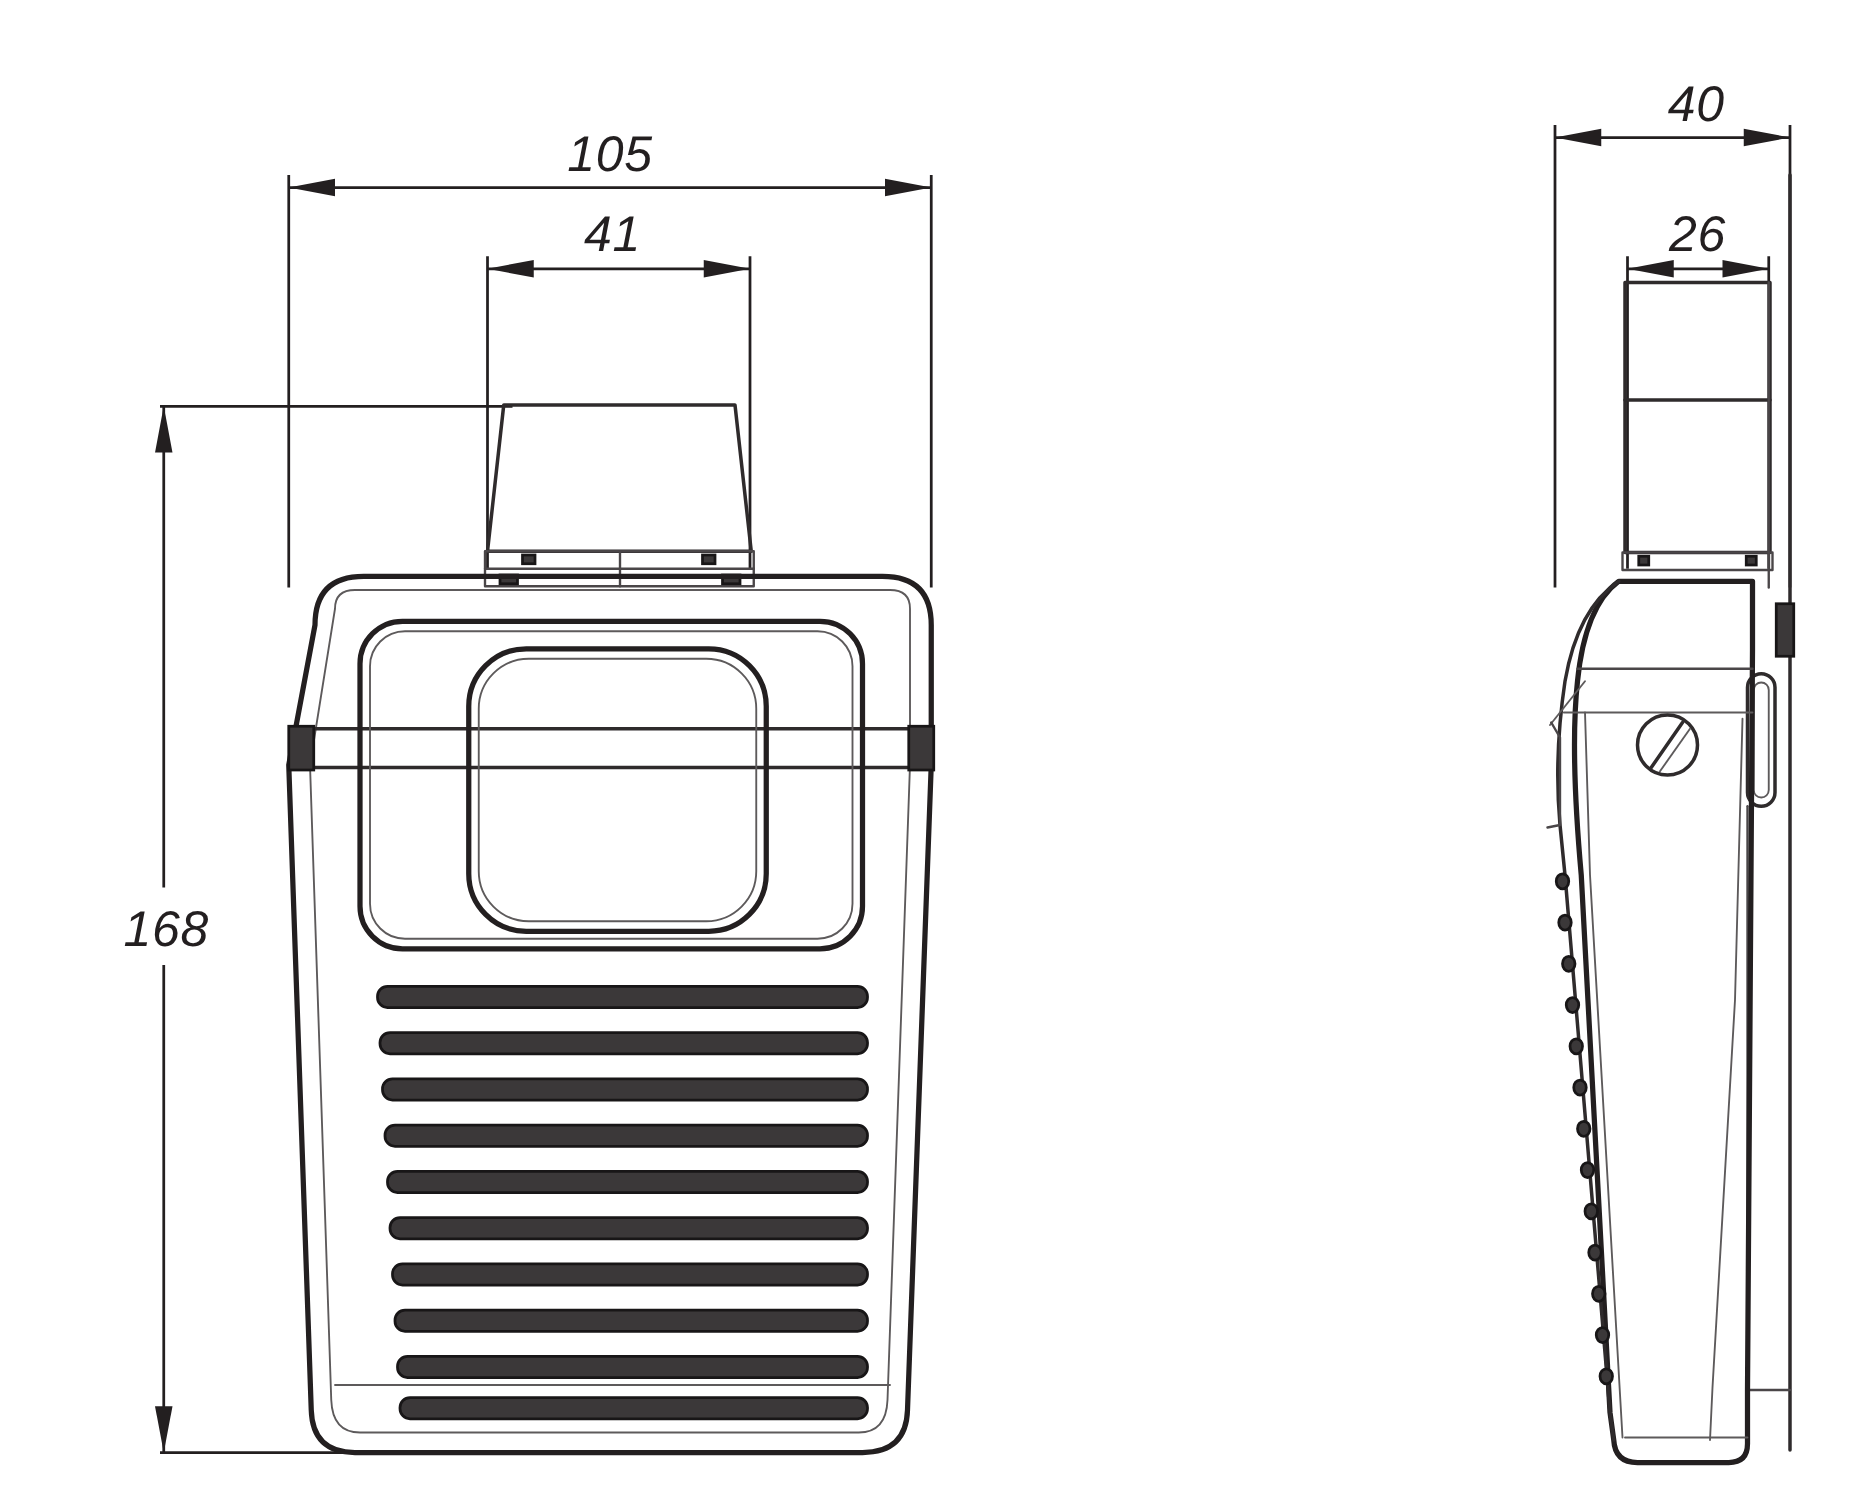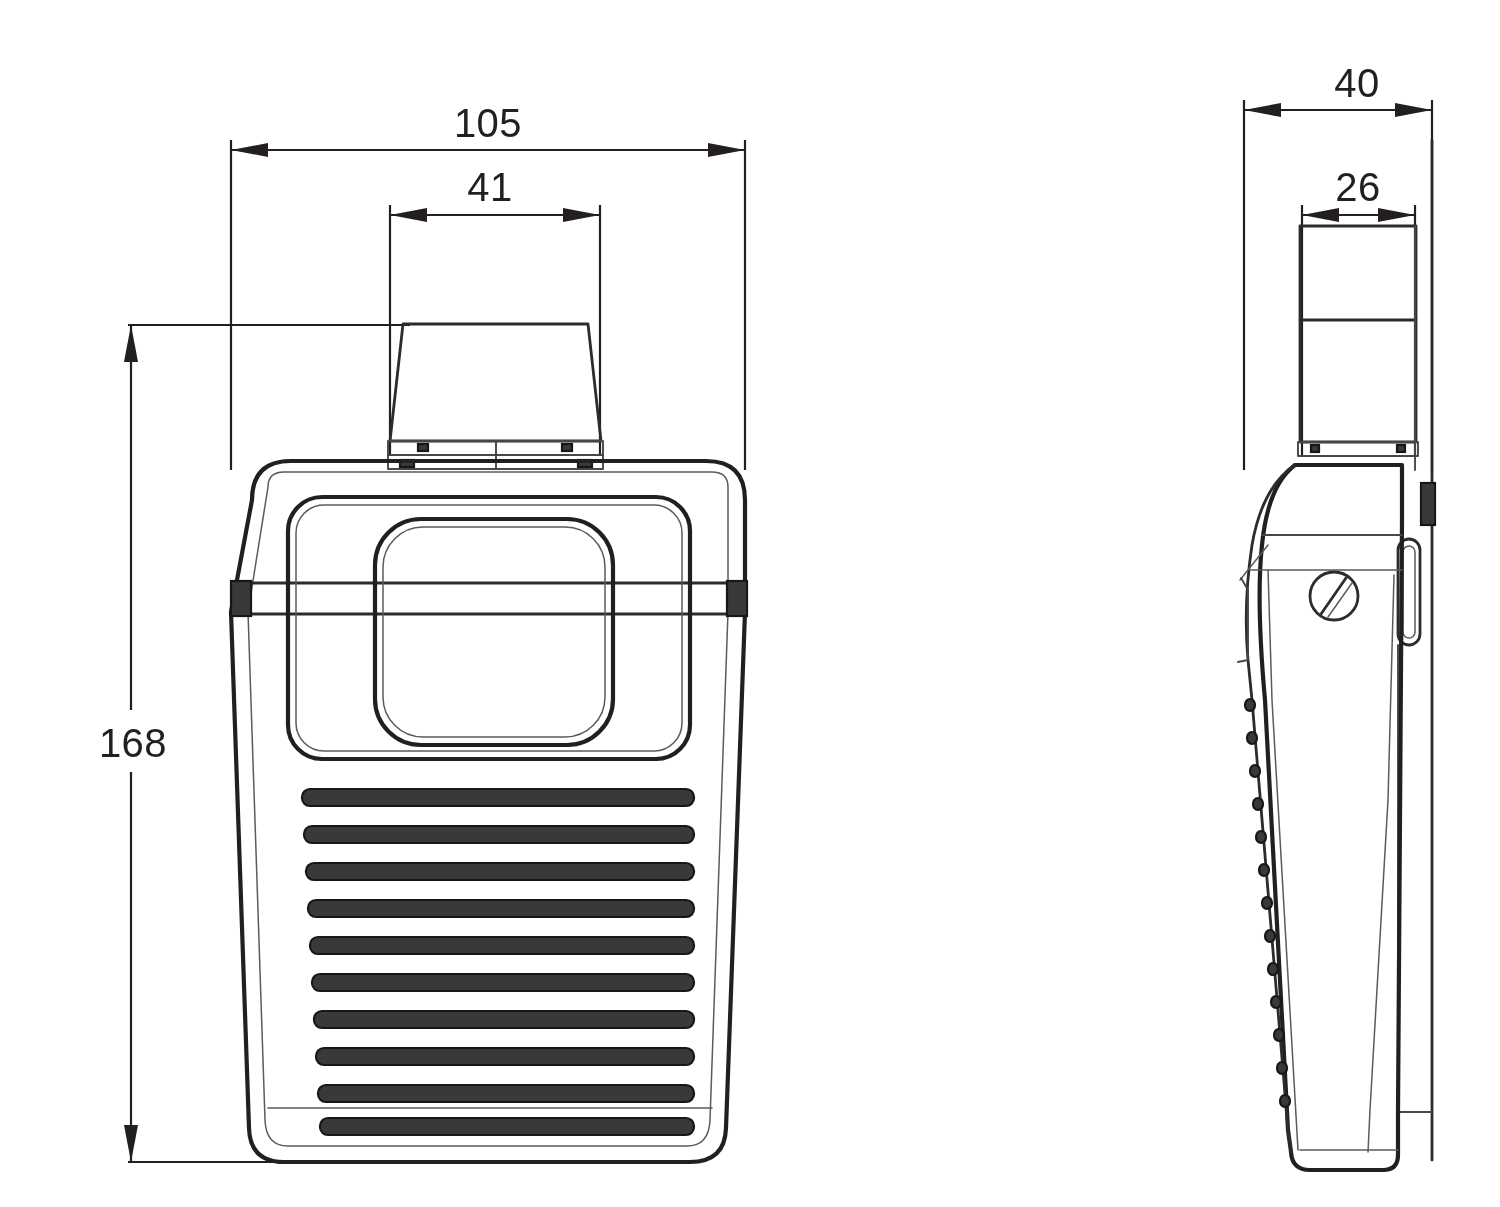--- a/index.html
+++ b/index.html
@@ -13,20 +13,21 @@
     height: 1207px;
     font-family: "Liberation Sans", sans-serif;
     overflow: hidden;
     position: relative;
   }
   #drawing-root {
     position: absolute;
     left: 0; top: 0;
     width: 1500px;
     height: 1119px;
+    font-style: italic;
   }
   svg#cad {
     display: block;
     width: 1500px;
     height: 1207px;
     background: #ffffff;
   }
   .dim-text {
     font-family: "Liberation Sans", sans-serif;
     font-size: 40px;

